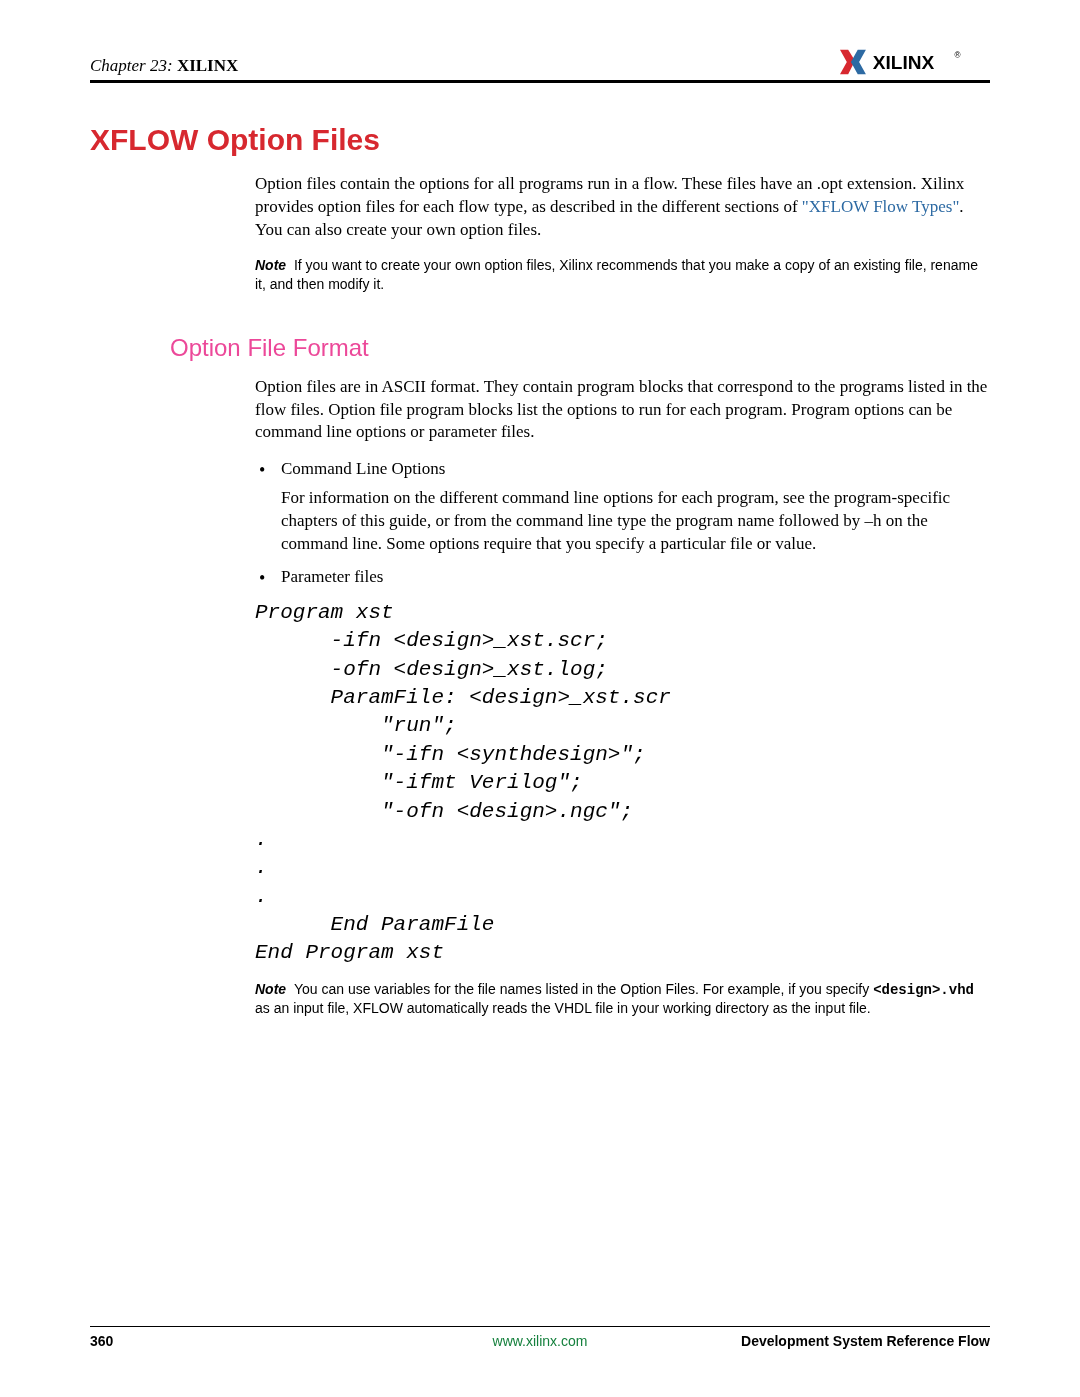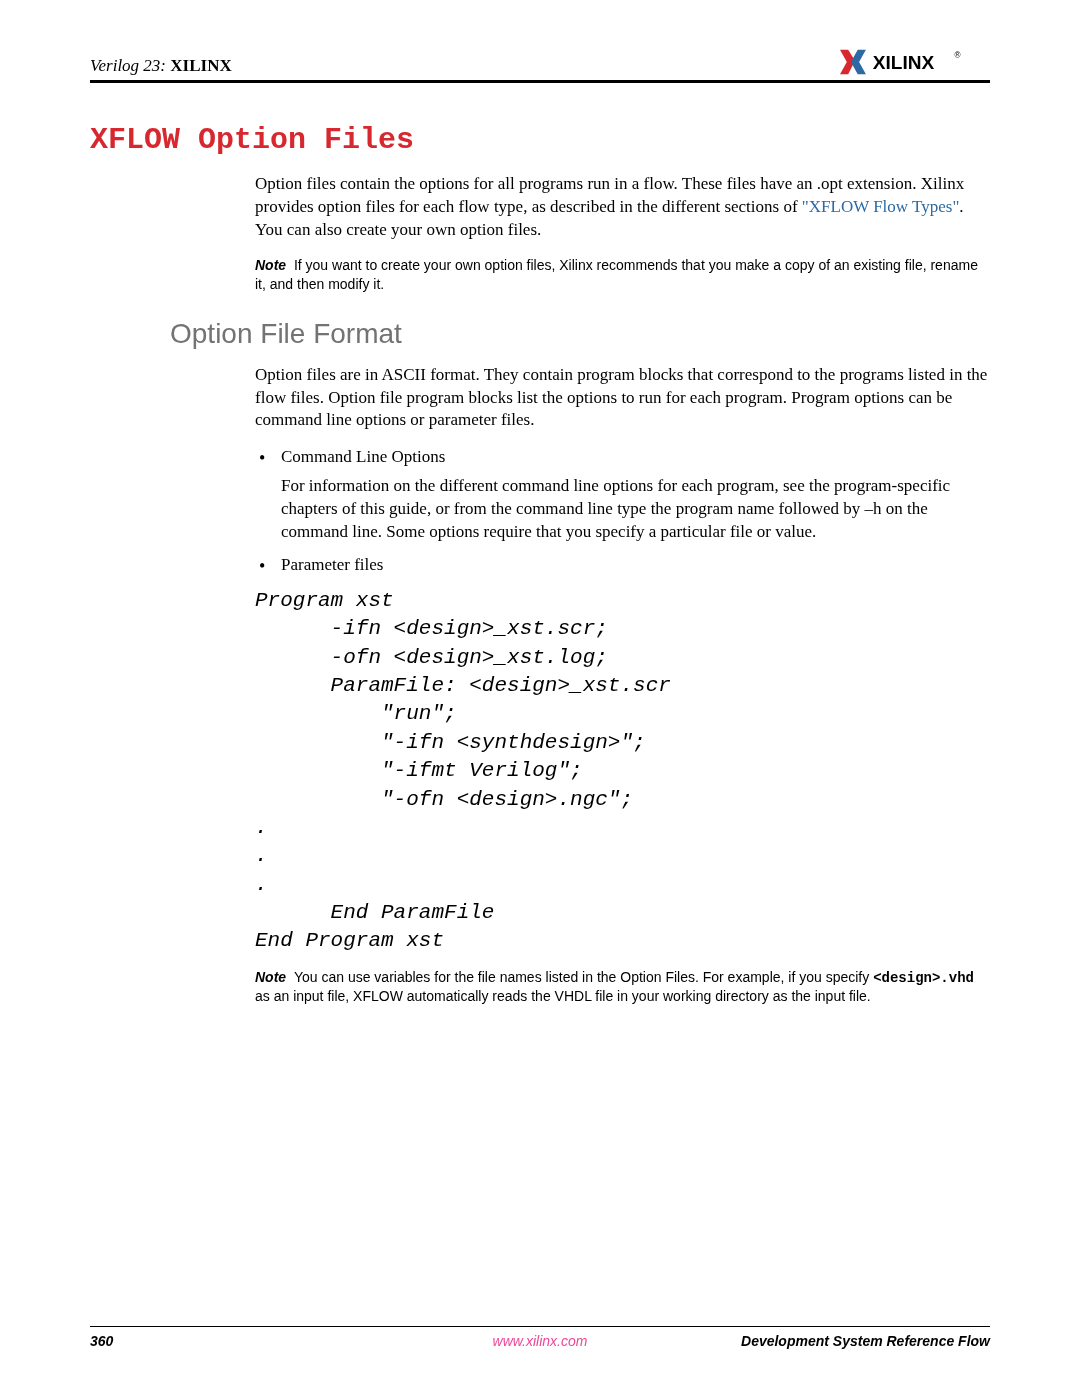--- a/index.html
+++ b/index.html
@@ -39,31 +39,31 @@
   .logo-wrap {
     display: flex;
     align-items: center;
     gap: 4px;
   }
   .logo-wrap svg {
     height: 28px;
   }
   .h1 {
     color: #d7282f;
-    font-family: Liberation Mono, monospace;
+    font-family: Liberation Sans, sans-serif;
     font-weight: bold;
     font-size: 30px;
     margin: 16px 0 16px 0;
   }
   .h2 {
-    color: #737373;
+    color: #ec4899;
     font-family: Arial, Helvetica, sans-serif;
     font-weight: normal;
-    font-size: 28px;
-    margin: 24px 0 14px 80px;
+    font-size: 24px;
+    margin: 40px 0 14px 80px;
   }
   .body-block {
     margin-left: 165px;
     font-size: 17px;
     line-height: 1.35;
   }
   .body-block p {
     margin: 0 0 14px 0;
   }
   .link {
@@ -121,41 +121,40 @@
     right: 90px;
     bottom: 48px;
     border-top: 1px solid #000;
     padding-top: 6px;
     display: flex;
     justify-content: space-between;
     align-items: center;
     font-family: Arial, Helvetica, sans-serif;
     font-size: 14px;
     font-weight: bold;
-    font-style: italic;
   }
   .footer .center {
     position: absolute;
     left: 0; right: 0;
     text-align: center;
     font-weight: normal;
   }
   .footer .center a {
-    color: #ec4899;
+    color: #15803d;
     text-decoration: none;
   }
 </style>
 </head>
 <body>
 
 <div class="page">
 
   <div class="header">
     <div class="chapter-label">
-      <span>Verilog 23:</span>
+      <span>Chapter 23:</span>
       <span class="bold">XILINX</span>
     </div>
     <div class="logo-wrap">
       <svg viewBox="0 0 220 40" width="150">
         <g fill="#000">
           <polygon points="0,2 12,2 22,18 12,38 0,38 10,20" fill="#d7282f"></polygon>
           <polygon points="26,2 38,2 28,20 38,38 26,38 16,20" fill="#2d6aa3"></polygon>
         </g>
         <text x="48" y="30" font-family="Arial, Helvetica, sans-serif" font-size="28" font-weight="bold" fill="#000">XILINX</text>
         <text x="168" y="14" font-family="Arial" font-size="12" fill="#000">®</text>

